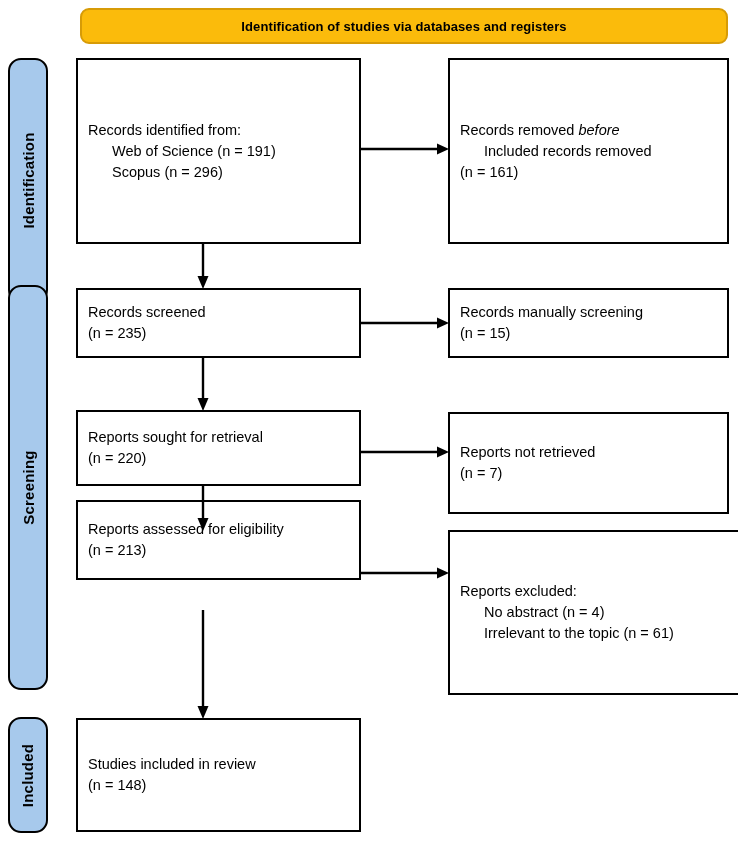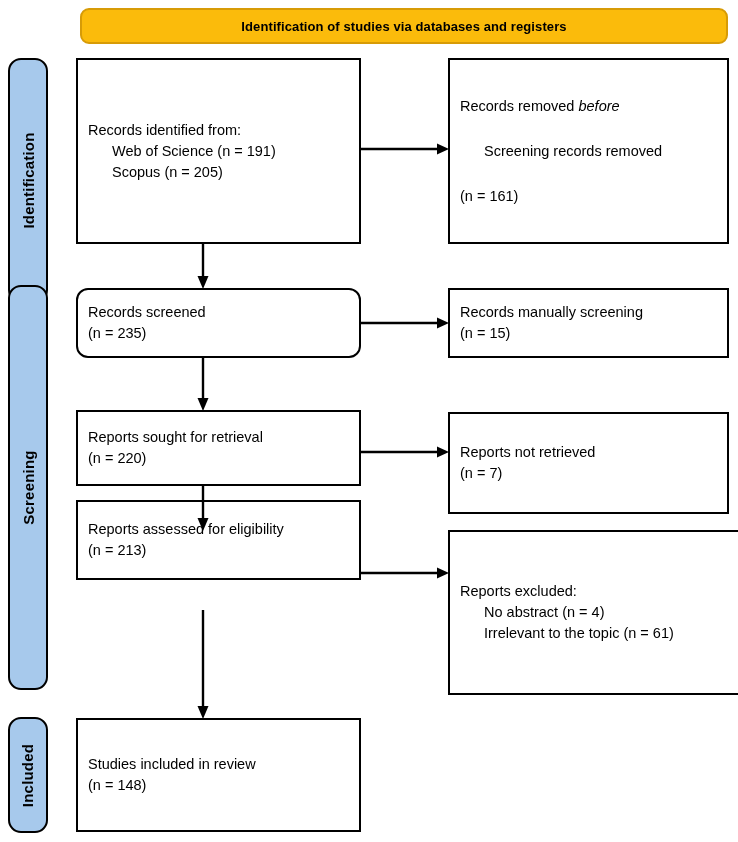--- a/index.html
+++ b/index.html
@@ -101,30 +101,30 @@
     <span class="stage-text">Screening</span>
   </div>
 
   <div class="stage-label" style="left:8px; top:717px; width:40px; height:116px;">
     <span class="stage-text">Included</span>
   </div>
 
   <div class="fbox" style="left:76px; top:58px; width:285px; height:186px;">
     <div class="line">Records identified from:</div>
     <div class="line indent-1">Web of Science (n = 191)</div>
-    <div class="line indent-1">Scopus (n = 205)</div>
-  </div>
-
-  <div class="fbox" style="left:448px; top:58px; width:281px; height:186px;gap:24px;">
+    <div class="line indent-1">Scopus (n = 296)</div>
+  </div>
+
+  <div class="fbox" style="left:448px; top:58px; width:281px; height:186px;">
     <div class="line"><span>Records removed </span><span class="it">before</span></div>
-    <div class="line indent-1">Screening records removed</div>
+    <div class="line indent-1">Included records removed</div>
     <div class="line">(n = 161)</div>
   </div>
 
-  <div class="fbox" style="left:76px; top:288px; width:285px; height:70px;border-radius:12px;">
+  <div class="fbox" style="left:76px; top:288px; width:285px; height:70px;">
     <div class="line">Records screened</div>
     <div class="line">(n = 235)</div>
   </div>
 
   <div class="fbox" style="left:448px; top:288px; width:281px; height:70px;">
     <div class="line">Records manually screening</div>
     <div class="line">(n = 15)</div>
   </div>
 
   <div class="fbox" style="left:76px; top:410px; width:285px; height:76px;">

